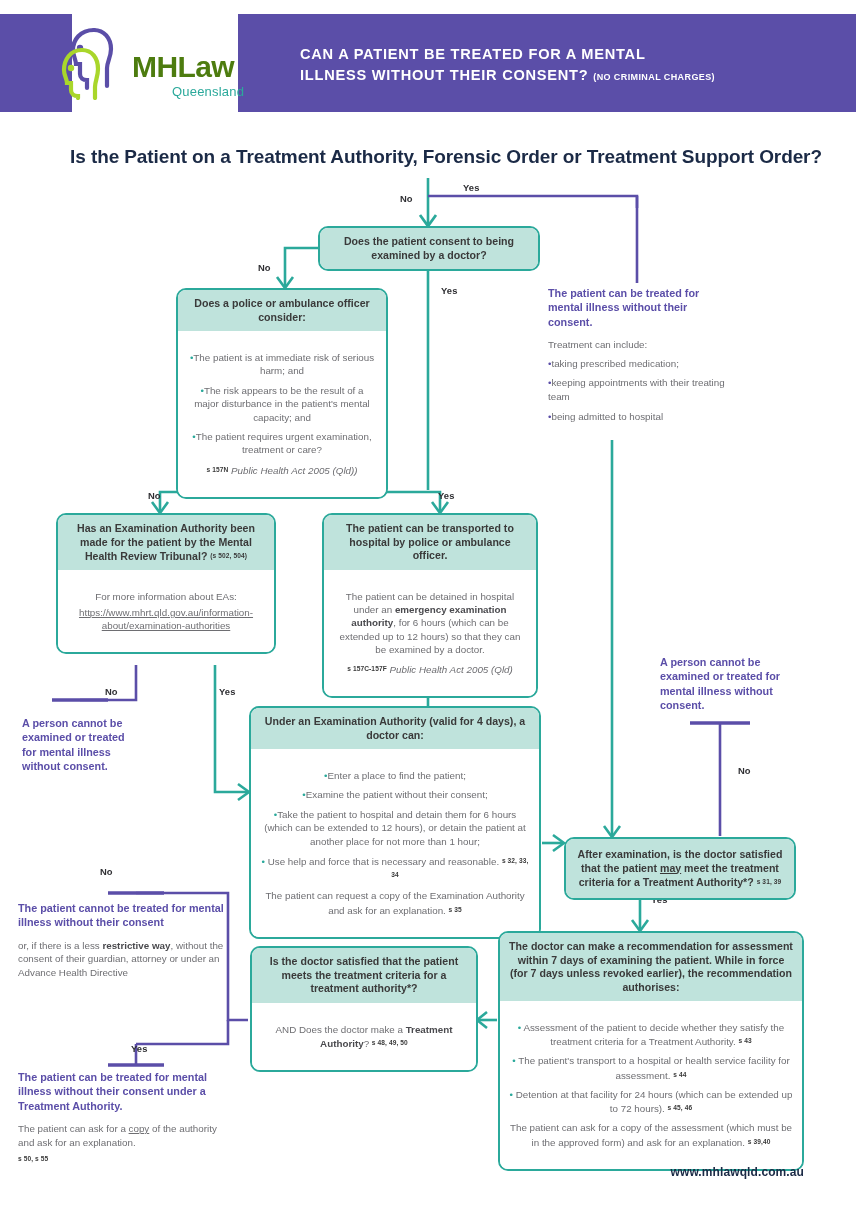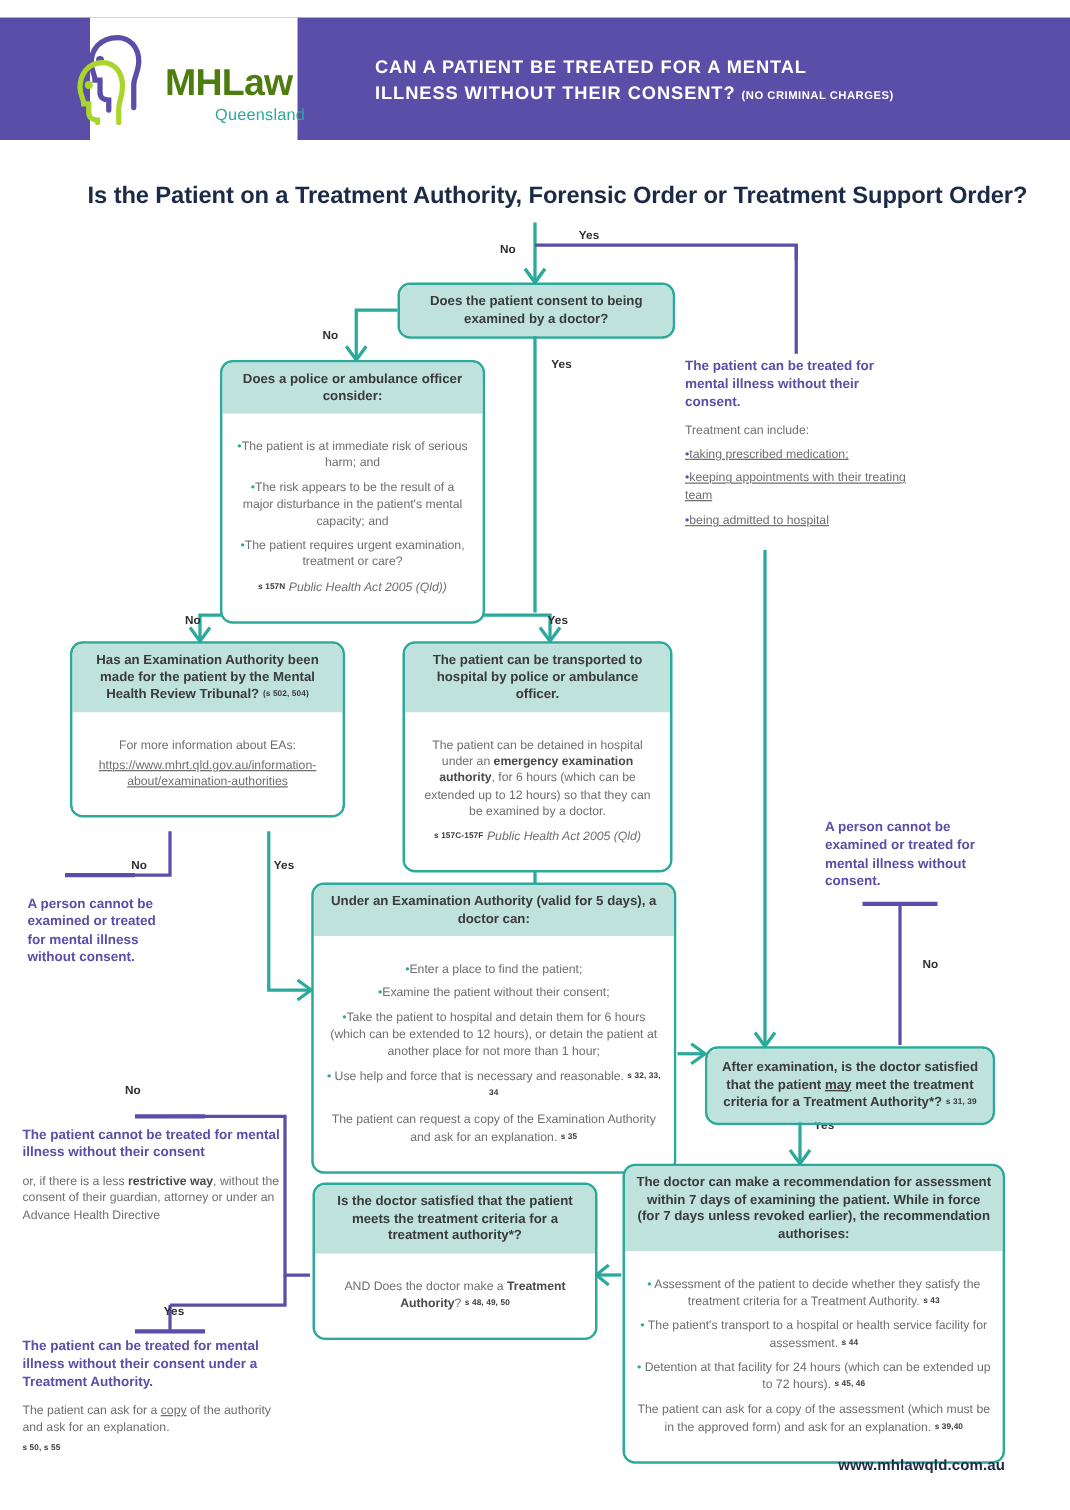--- a/index.html
+++ b/index.html
@@ -208,21 +208,21 @@
     <div class="bbody">
       <span>The patient can be detained in hospital under an </span><span class="bld">emergency examination authority</span><span>, for 6 hours (which can be extended up to 12 hours) so that they can be examined by a doctor.</span>
       <div style="margin-top:5px;">
         <span class="cite">s 157C-157F</span>
         <span class="ital">Public Health Act 2005 (Qld)</span>
       </div>
     </div>
   </div>
 
   <div class="box" style="left:249px;top:706px;width:292px;">
-    <div class="bhead">Under an Examination Authority (valid for 5 days), a doctor can:</div>
+    <div class="bhead">Under an Examination Authority (valid for 4 days), a doctor can:</div>
     <div class="bbody">
       <ul class="bullets">
         <li>Enter a place to find the patient;</li>
         <li>Examine the patient without their consent;</li>
         <li>Take the patient to hospital and detain them for 6 hours (which can be extended to 12 hours), or detain the patient at another place for not more than 1 hour;</li>
         <li>
           <span>Use help and force that is necessary and reasonable.</span>
           <span class="cite">s 32, 33, 34</span>
         </li>
       </ul>
@@ -269,21 +269,21 @@
     <div class="bbody">
       <span>AND Does the doctor make a </span><span class="bld">Treatment Authority</span><span>?</span>
       <span class="cite">s 48, 49, 50</span>
     </div>
   </div>
 
   <div class="ptext" style="left:548px;top:286px;width:180px;">
     <span>The patient can be treated for mental illness without their consent.</span>
     <span class="note">
       <span>Treatment can include:</span>
-      <ul class="bullets" style="margin-top:5px;text-decoration:underline;">
+      <ul class="bullets" style="margin-top:5px;">
         <li>taking prescribed medication;</li>
         <li>keeping appointments with their treating team</li>
         <li>being admitted to hospital</li>
       </ul>
     </span>
   </div>
 
   <div class="ptext" style="left:22px;top:716px;width:116px;">
     <span>A person cannot be examined or treated for mental illness without consent.</span>
   </div>

